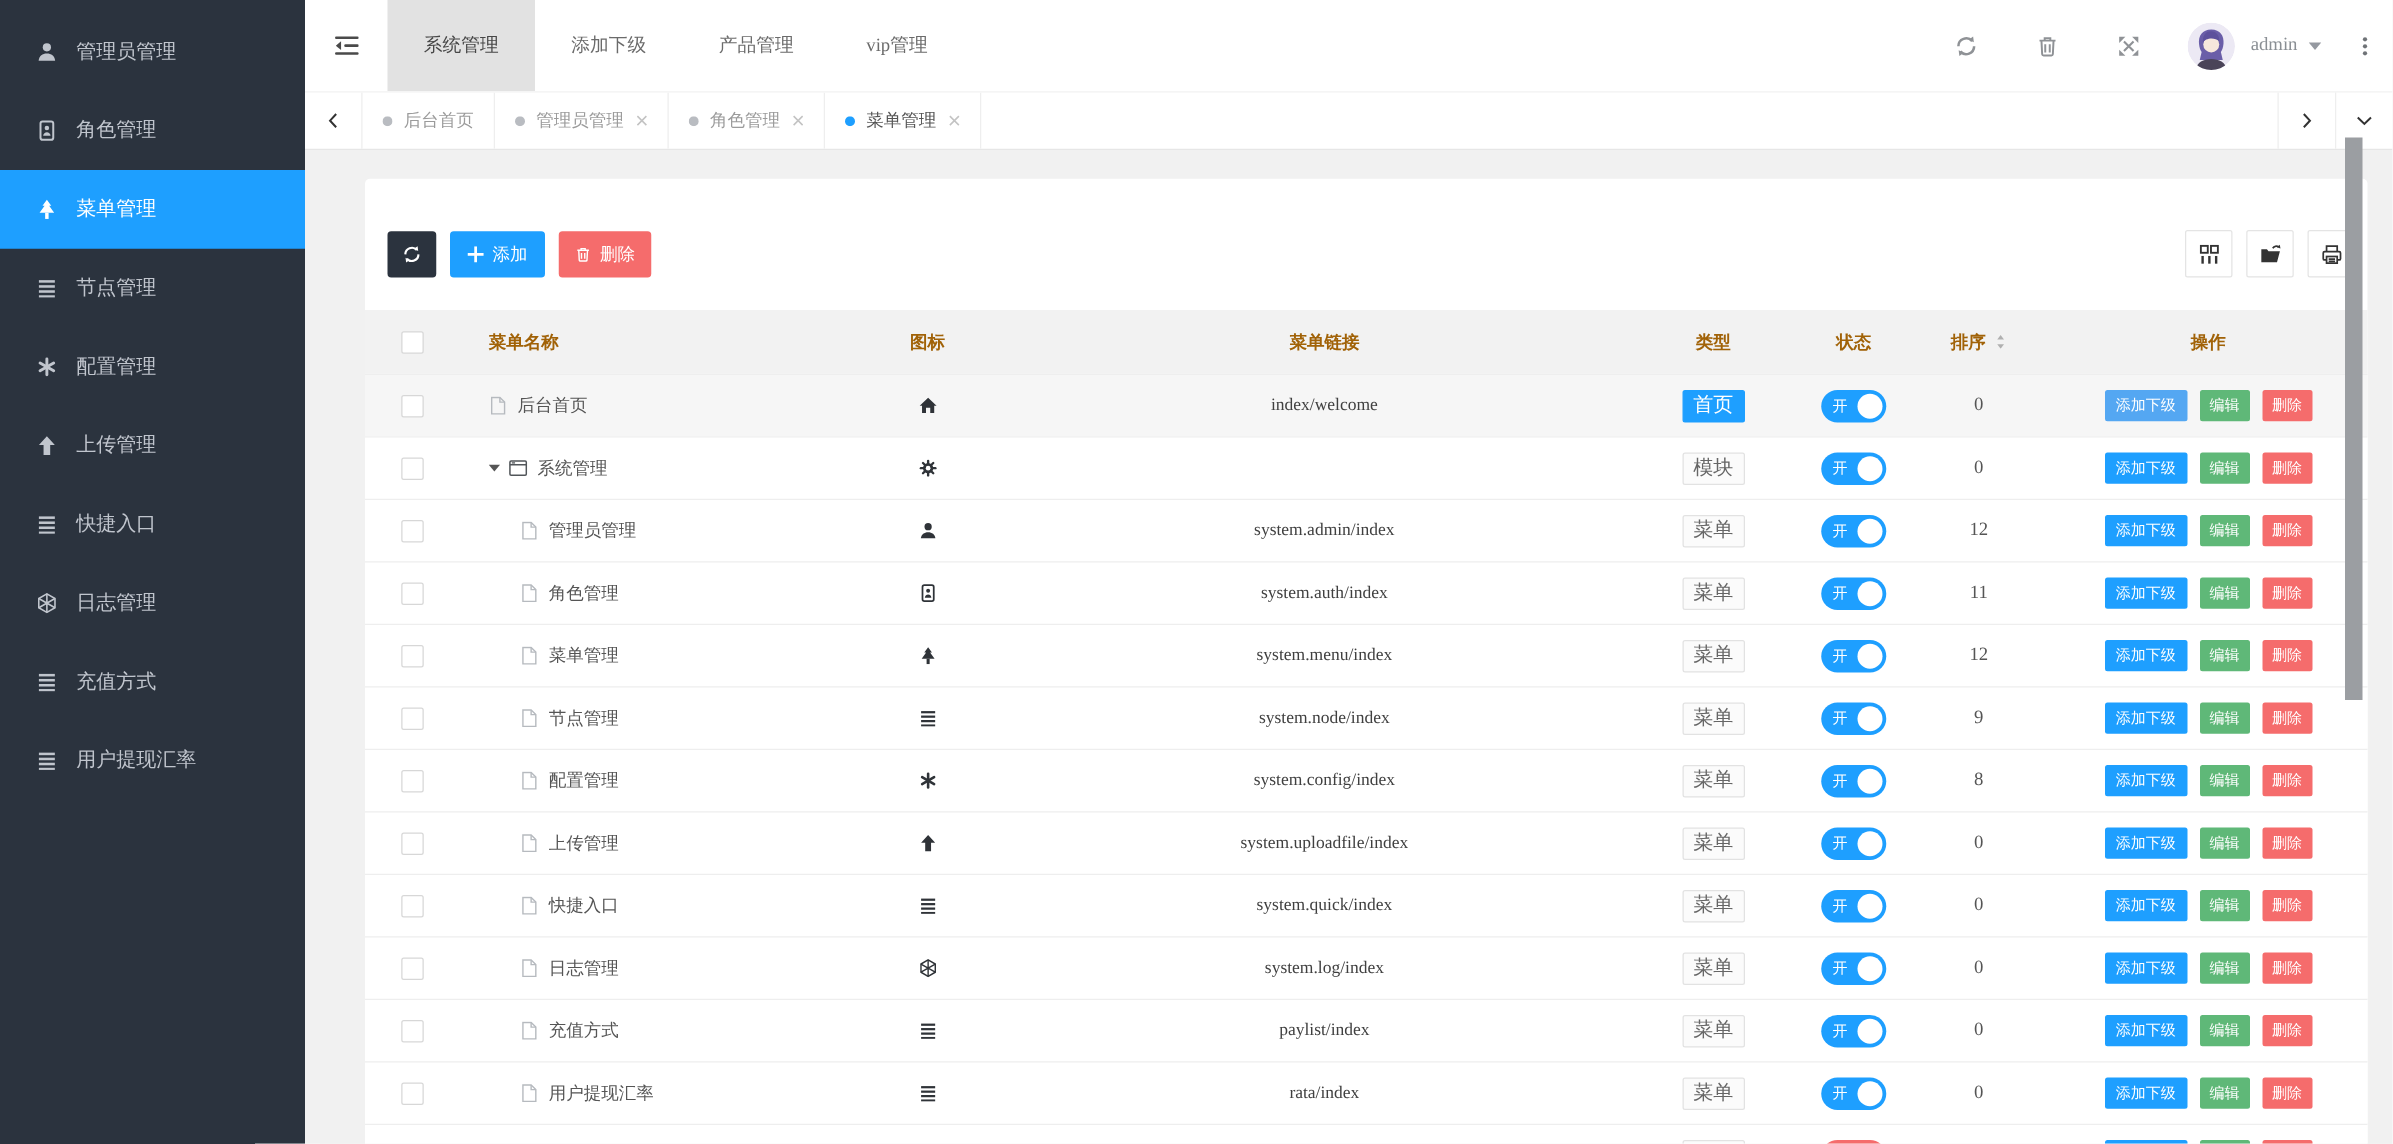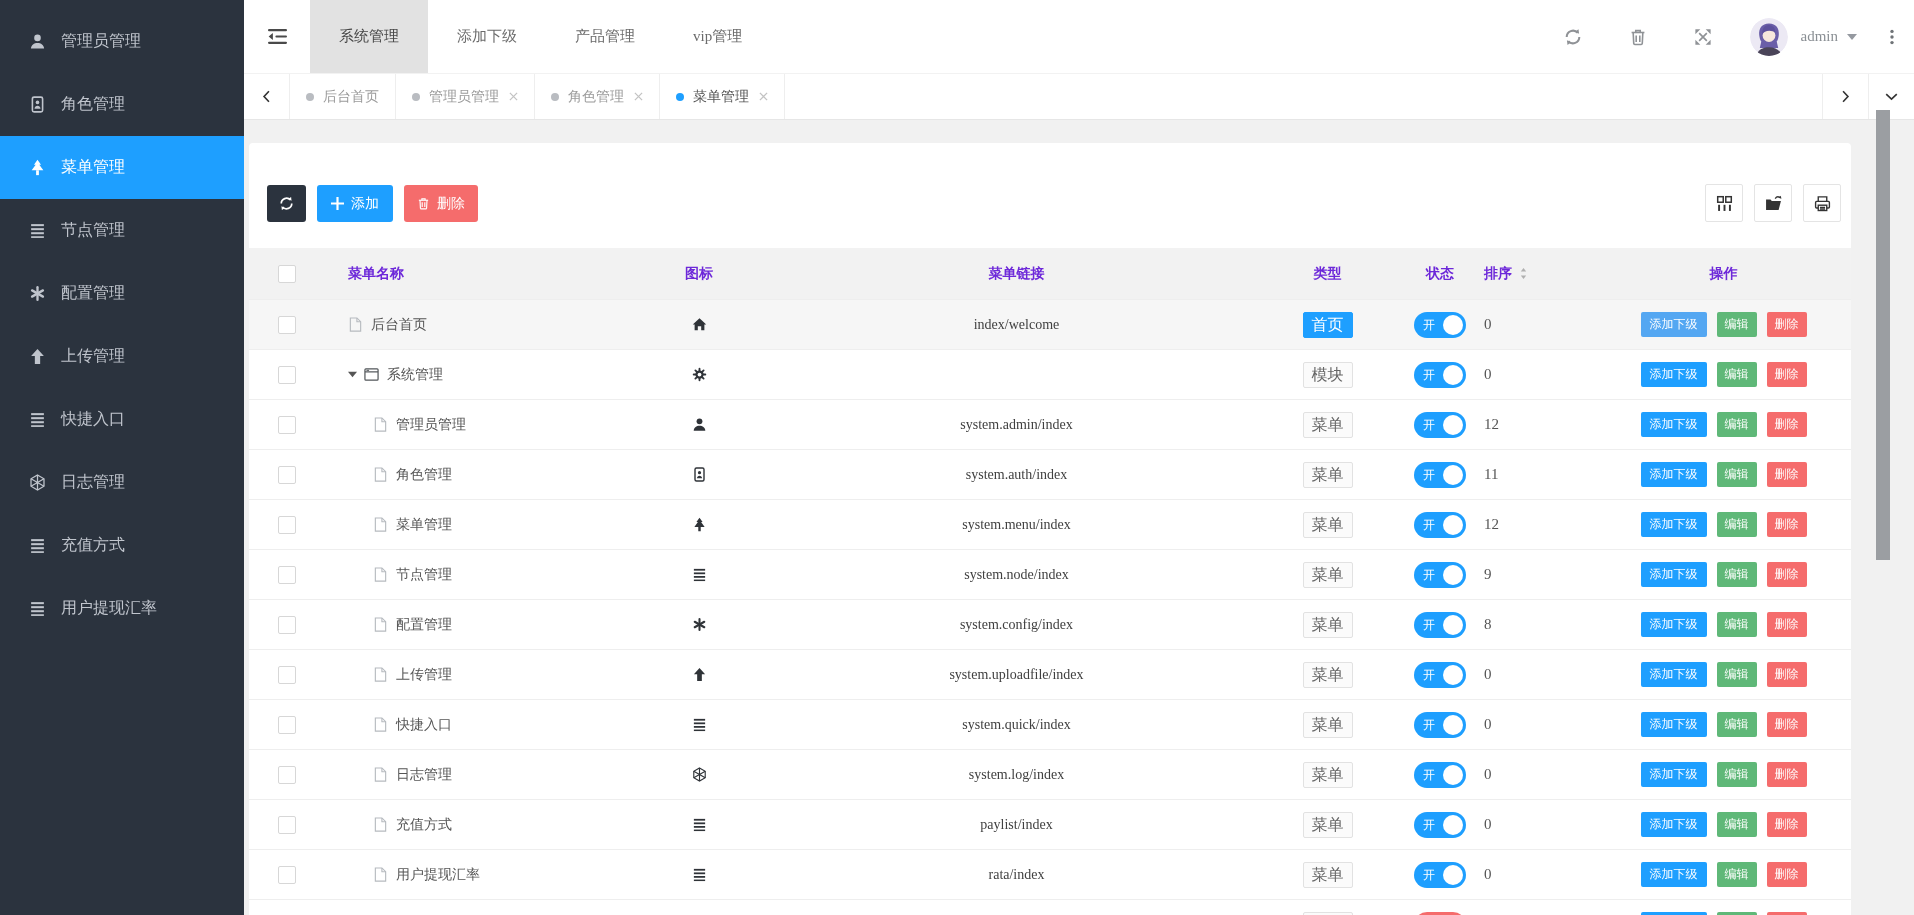--- a/index.html
+++ b/index.html
@@ -44,21 +44,21 @@
   .tab-arrow.left { border-right:1px solid #eee; }
   .tab-arrow.rside { border-left:1px solid #eee; }
   .tabs { flex:1 1 auto; display:flex; overflow:hidden; }
   .tab { display:flex; align-items:center; padding:0 16px; border-right:1px solid #eee; font-size:14px; color:#9b9b9b; cursor:pointer; white-space:nowrap; }
   .tab-dot { font-size:8px; color:#b9bcc1; margin-right:9px; display:flex; }
   .tab.active { color:#555; }
   .tab.active .tab-dot { color:#1E9FFF; }
   .tab-close { font-size:9px; color:#c3c3c3; margin-left:10px; display:flex; }
 
   
-  .content { flex:1 1 auto; background:#f1f1f1; padding:23px 47px 0 5px; overflow:hidden; position:relative; }
+  .content { flex:1 1 auto; background:#f1f1f1; padding:23px 47px 0 36px; overflow:hidden; position:relative;margin-left:12px; }
   .card { background:#fff; border-radius:4px; width:1602px; }
 
   .card-toolbar { display:flex; align-items:flex-end; justify-content:space-between; padding:41px 10px 0 18px; }
   .tb-group { display:flex; gap:11px; }
   .tb-btn { height:37px; border:none; border-radius:3px; color:#fff; font-size:14px; display:flex; align-items:center; cursor:pointer; font-family:inherit; }
   .tb-btn.dark { width:39px; justify-content:center; background:#2b333e; font-size:15px; }
   .tb-btn.blue { background:#1E9FFF; padding:0 14px; gap:7px; }
   .tb-btn.red { background:#F56C6C; padding:0 13px; gap:7px; }
   .tb-btn [data-icon] { font-size:13px; display:flex; }
   .tool-icons { display:flex; gap:11px; }
@@ -66,23 +66,23 @@
 
   
   .ttable { margin-top:26px; font-size:14px; }
   .cell { display:flex; align-items:center; }
   .col-check { width:75px; justify-content:center; }
   .col-name { width:300px; padding-left:24px; }
   .col-icon { width:150px; justify-content:center; }
   .col-link { width:485px; justify-content:center; }
   .col-type { width:137px; justify-content:center; }
   .col-status { width:88px; justify-content:center; }
-  .col-sort { width:112px; }
+  .col-sort { width:112px; justify-content:center; }
   .col-action { flex:1 1 auto; justify-content:center; gap:10px; }
-  .thead { display:flex; height:51px; background:#f2f2f2; font-weight:bold; color:#6d28d9; }
+  .thead { display:flex; height:51px; background:#f2f2f2; font-weight:bold; color:#a16207; }
   .thead .col-name { font-size:14px; }
   .sort-icons { font-size:11px; color:#b0b0b0; margin-left:6px; display:flex; cursor:pointer; }
   .checkbox { width:18px; height:18px; background:#fff; border:1px solid #d7d7d7; border-radius:2px; display:inline-block; cursor:pointer; }
   .trow { display:flex; height:50px; border-top:1px solid #eee; background:#fff; }
   .trow.highlight { background:#f6f6f6; }
   .trow.highlight .btn-add { background:#54a7f2; }
   .name-wrap { display:flex; align-items:center; }
   .indent1 .name-wrap { margin-left:25px; }
   .tree-caret { font-size:9px; color:#555; margin-right:7px; display:flex; cursor:pointer; }
   .tree-icon { font-size:15px; margin-right:8px; display:flex; }

